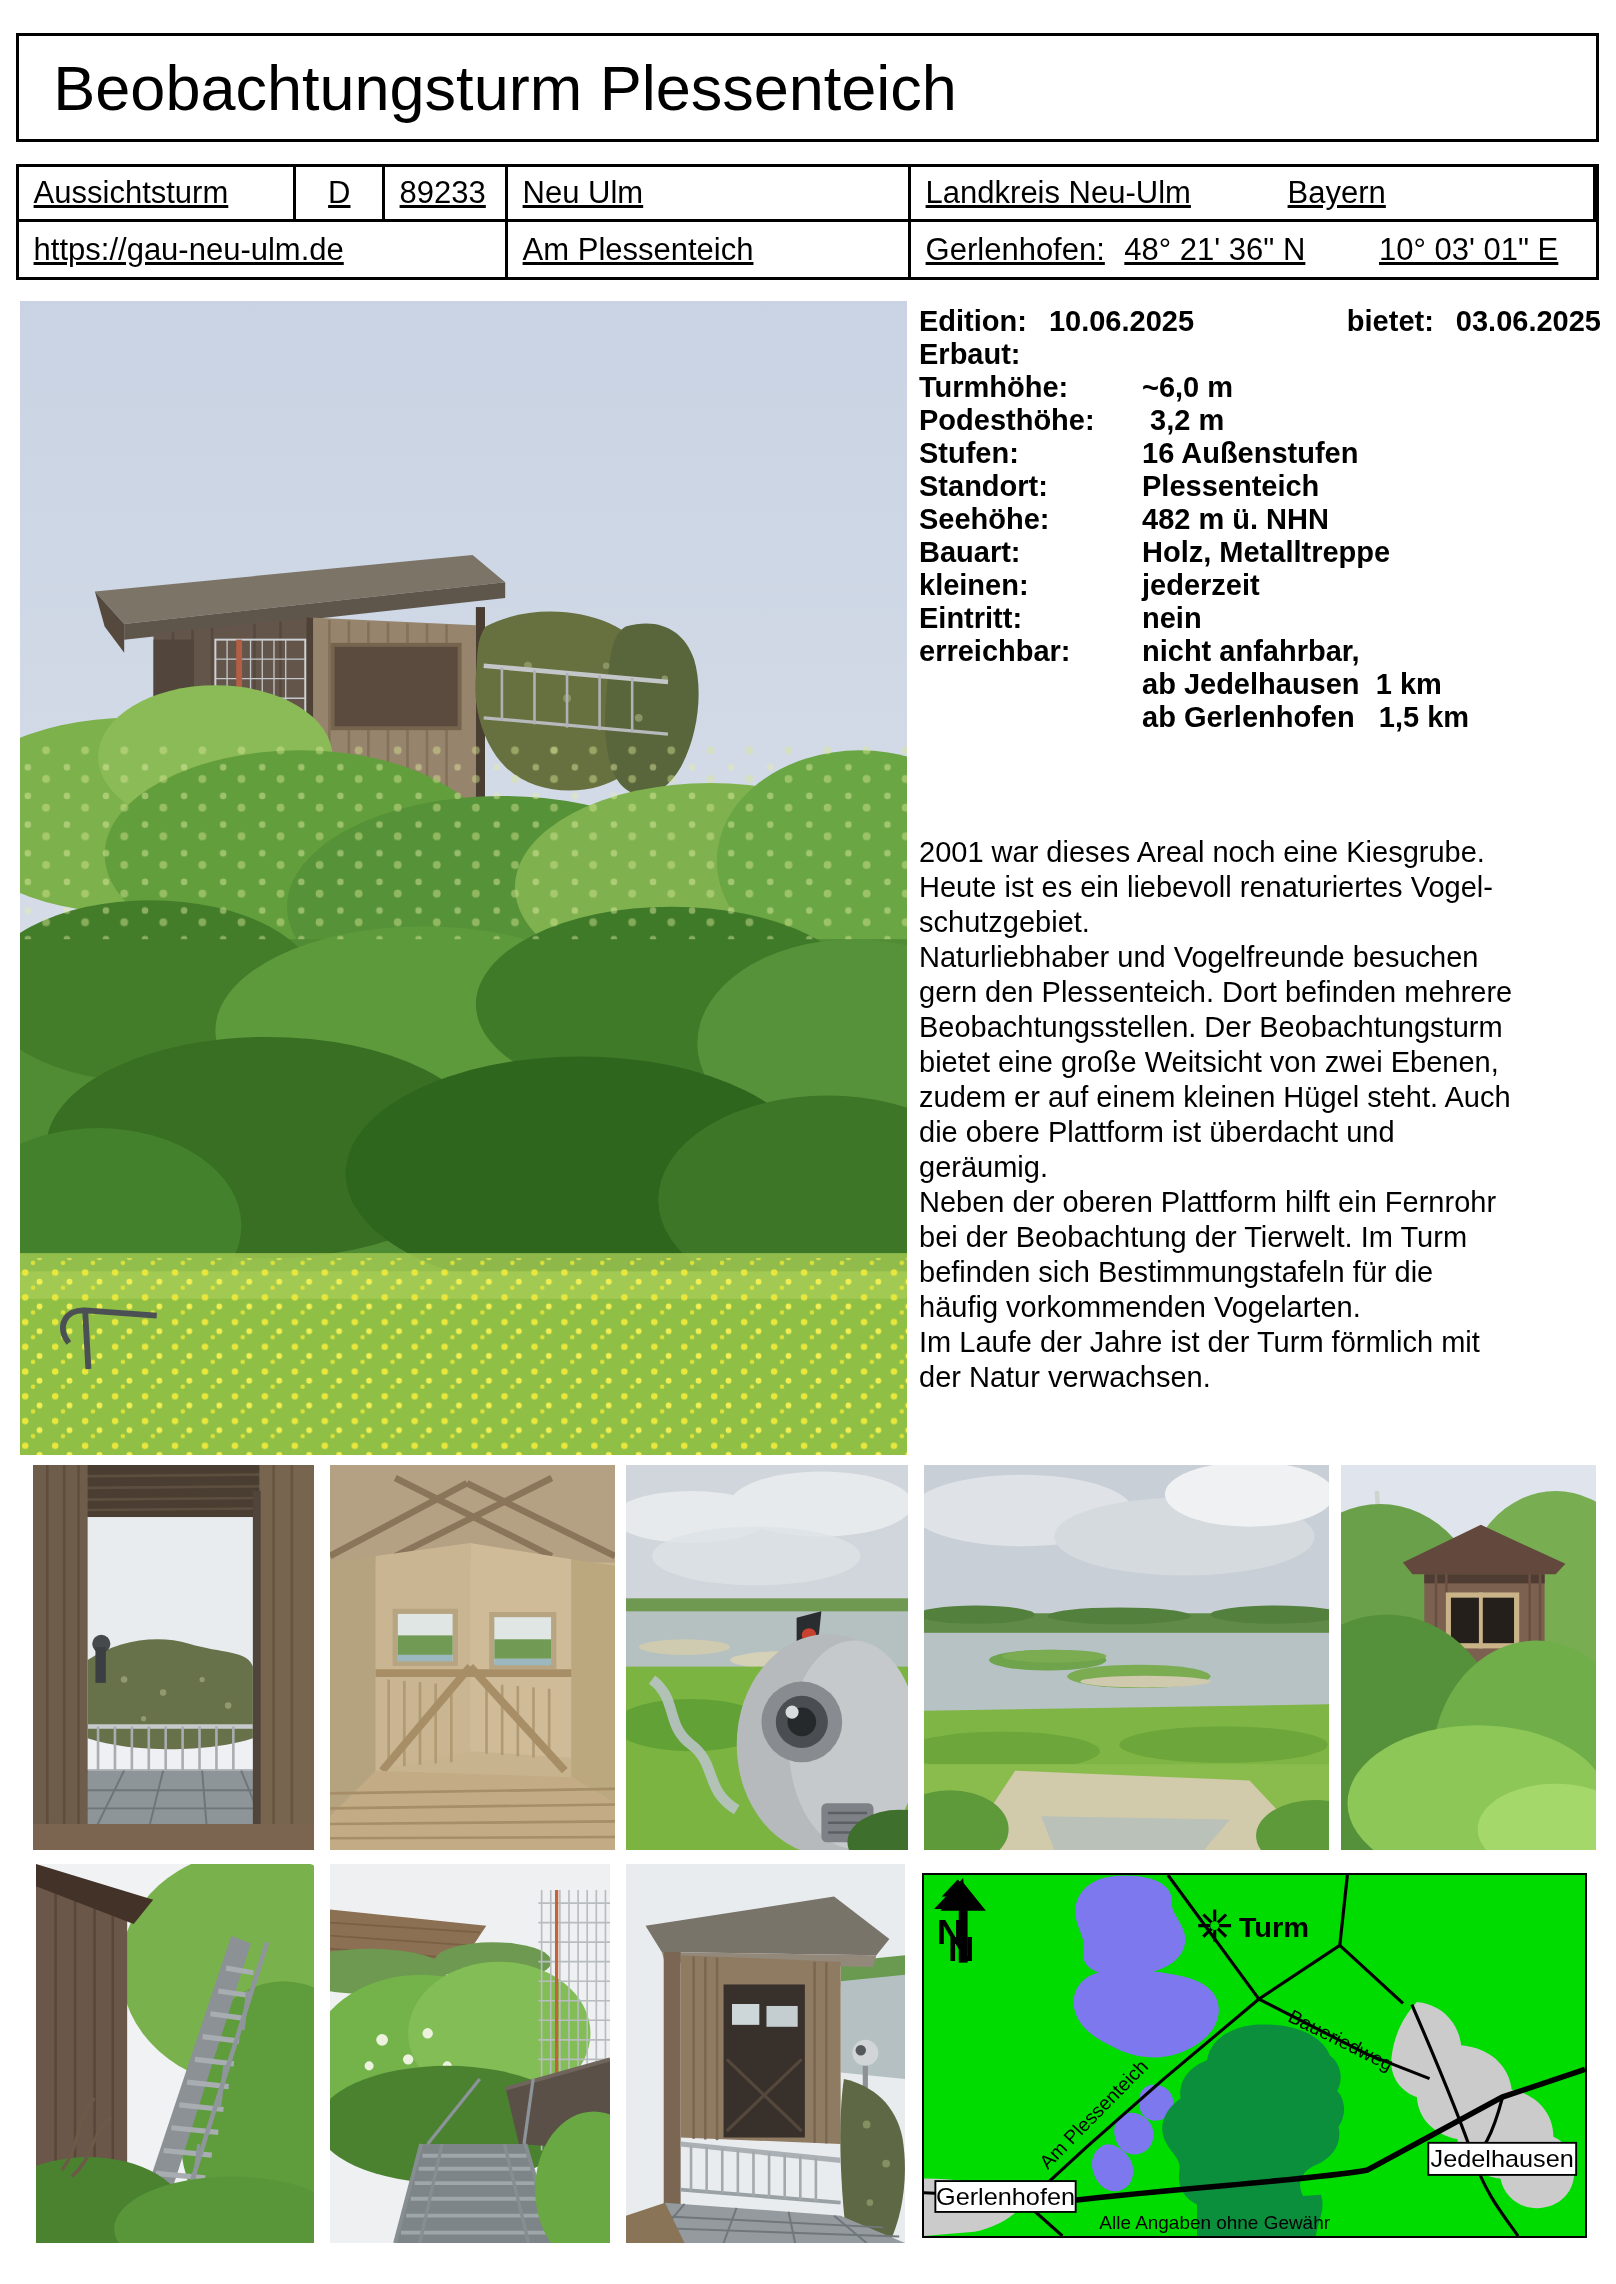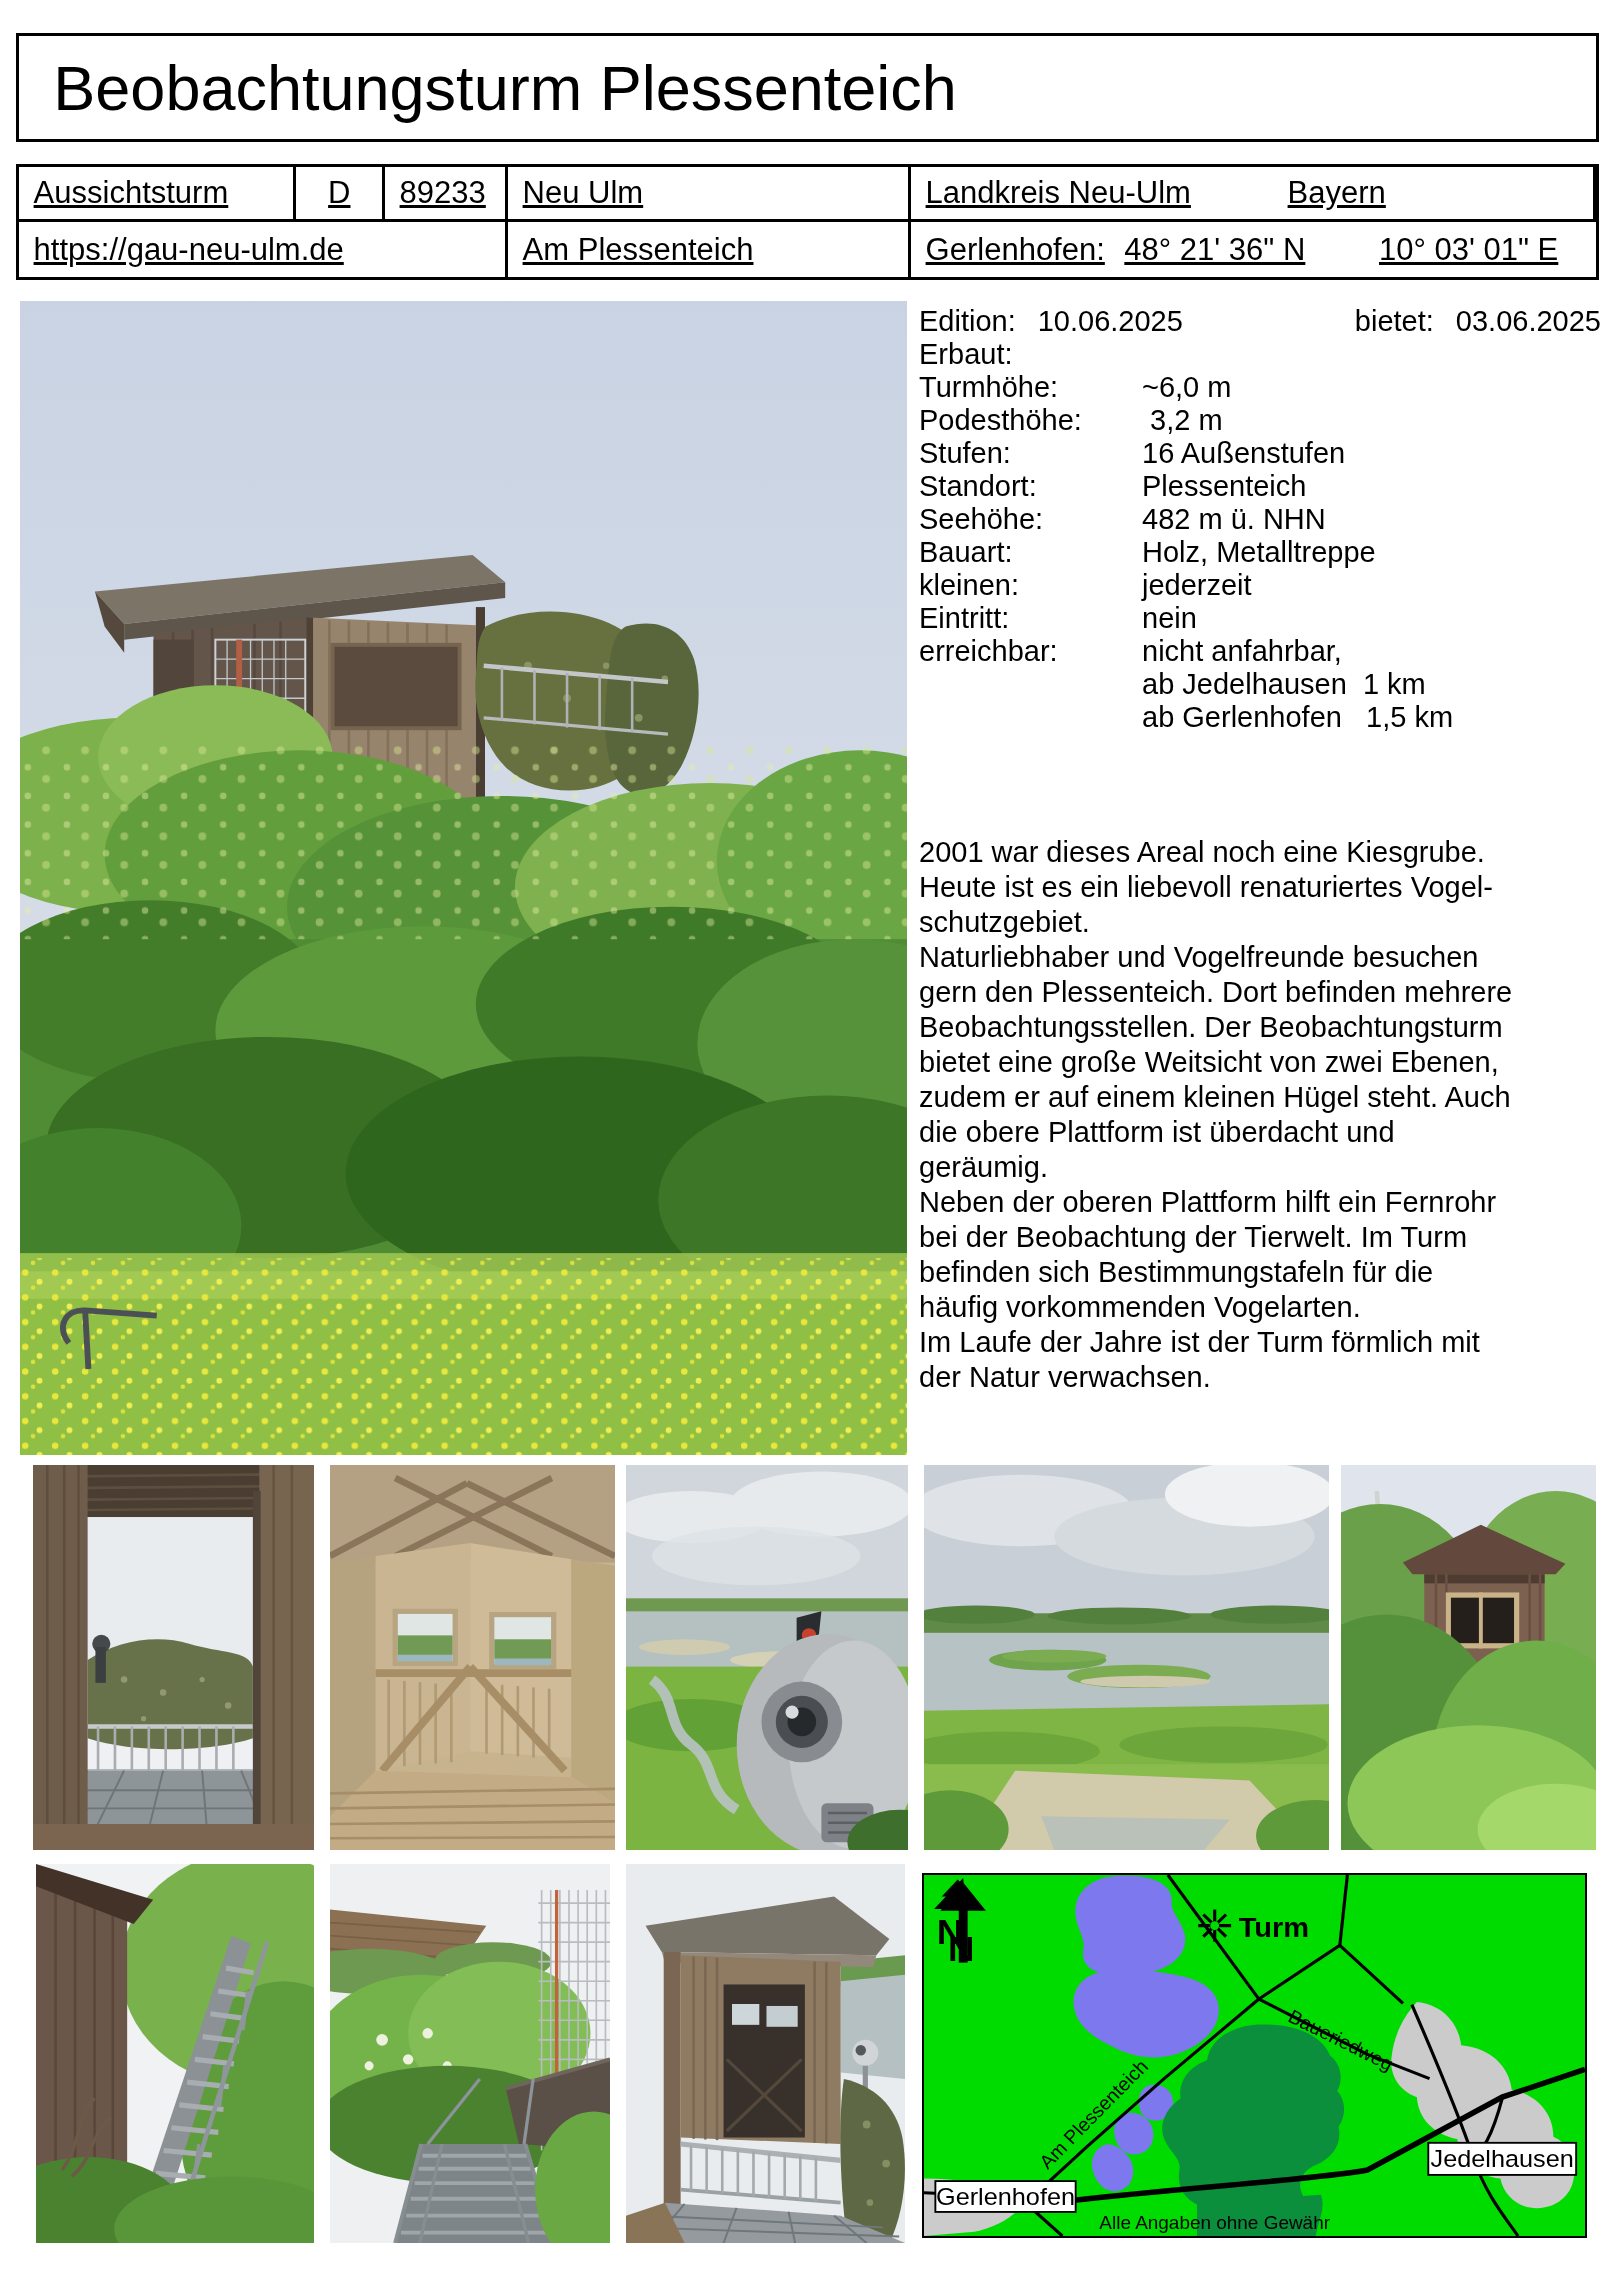--- a/index.html
+++ b/index.html
@@ -8,21 +8,21 @@
   
   .title-box{left:16.3px;top:33px;width:1583px;height:109px;border:3.3px solid #000;display:flex;align-items:center;}
   .title-box h1{margin:0 0 0 34px;font-size:63px;font-weight:400;letter-spacing:0;white-space:nowrap;}
   
   .tbl{left:16.3px;top:164px;width:1583px;height:116px;border:3.3px solid #000;}
   .trow{display:flex;height:55px;box-sizing:border-box;text-decoration:underline;}
   .trow.first{border-bottom:3.3px solid #000;}
   .tc{box-sizing:border-box;border-right:3.3px solid #000;display:flex;align-items:center;padding-left:14.3px;font-size:31px;white-space:pre;overflow:hidden;}
   .tc.last{border-right:none;flex:1;}
   
-  .details{left:919px;top:305px;width:682px;font-size:29px;line-height:33px;}
+  .details{left:919px;top:305px;width:682px;font-size:29px;line-height:33px;font-weight:bold;}
   .edrow{display:flex;}
   .edrow .lbl{white-space:pre;}
   .edrow .gap{width:22px;}
   .edrow .right{margin-left:auto;display:flex;}
   .drow{display:flex;height:33px;}
   .drow .dlbl{width:223px;flex:0 0 223px;white-space:pre;}
   .drow .dval{white-space:pre;}
   
   .desc{left:919px;top:835px;width:693px;font-size:29px;line-height:35px;white-space:pre-line;}
   

